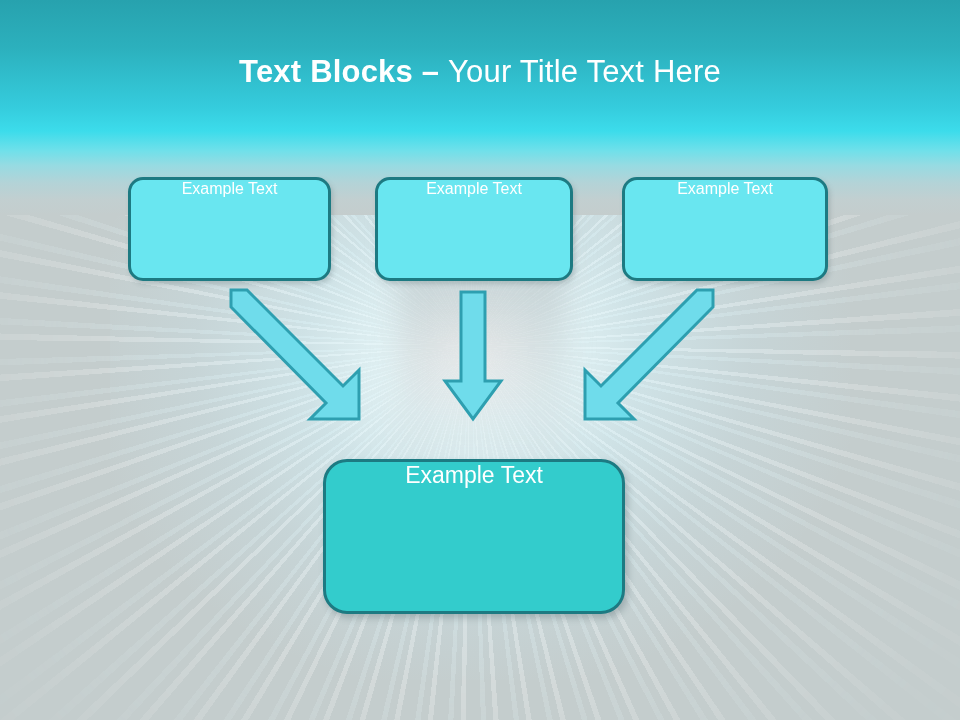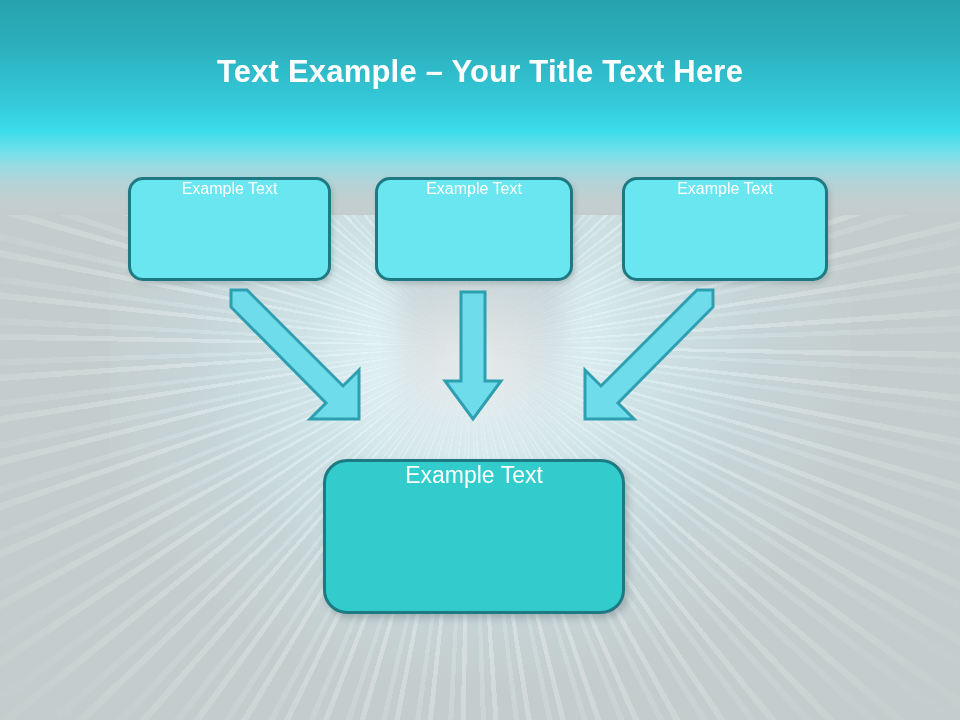--- a/index.html
+++ b/index.html
@@ -104,21 +104,21 @@
     top: 52px;
     width: 960px;
     text-align: center;
     color: #ffffff;
     font-size: 31px;
     line-height: 40px;
     letter-spacing: 0.2px;
     white-space: nowrap;
   }
   .title .strong { font-weight: bold; }
-  .title .rest   { font-weight: bold; }
+  .title .rest   { font-weight: normal; }
 
   
   .node {
     position: absolute;
     box-sizing: border-box;
     display: flex;
     align-items: flex-start;
     justify-content: center;
     color: #ffffff;
     text-align: center;
@@ -163,21 +163,21 @@
 <body>
 
 <div id="slide">
 
   <div class="bg-base"></div>
   <div class="bg-burst"></div>
   <div class="bg-glow"></div>
   <div class="bg-center-shade"></div>
   <div class="bg-header"></div>
 
-  <div class="title"><span class="strong">Text Example </span><span class="strong">– </span><span class="rest">Your Title Text Here</span></div>
+  <div class="title"><span class="strong">Text Blocks </span><span class="strong">– </span><span class="rest">Your Title Text Here</span></div>
 
   <svg class="arrows" viewBox="0 0 960 720">
 
     <polygon class="arrow-shape" points="231,290 247,290 343,386 359,370 359,419 310,419 326,403 231,307"></polygon>
 
     <polygon class="arrow-shape" points="461,292 485,292 485,381 501,381 473,419 445,381 461,381"></polygon>
 
     <polygon class="arrow-shape" points="713,290 713,307 618,403 634,419 585,419 585,370 601,386 697,290"></polygon>
   </svg>
 

